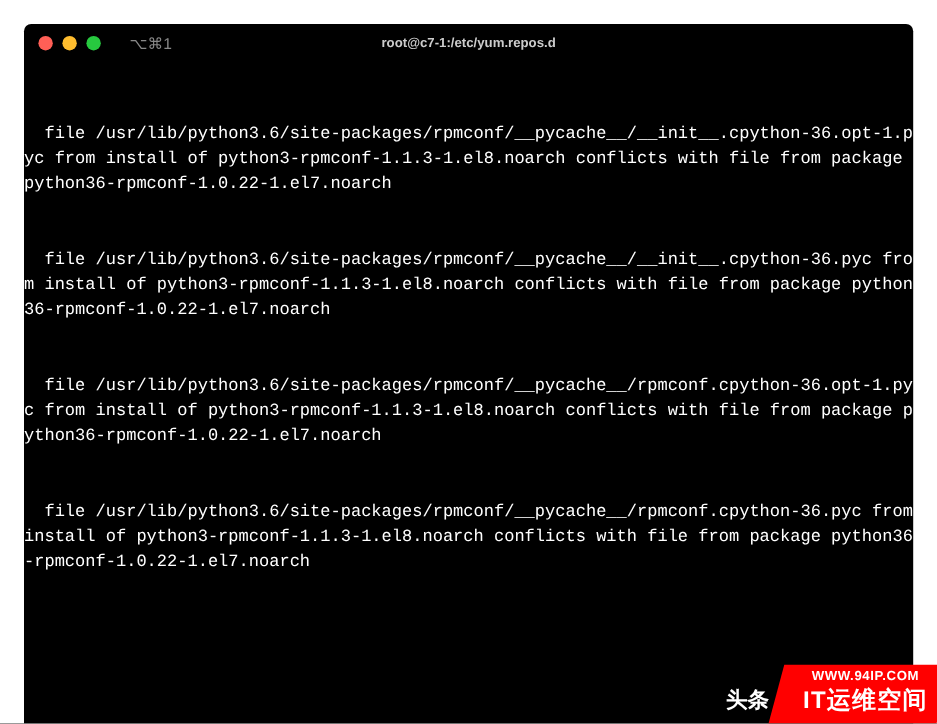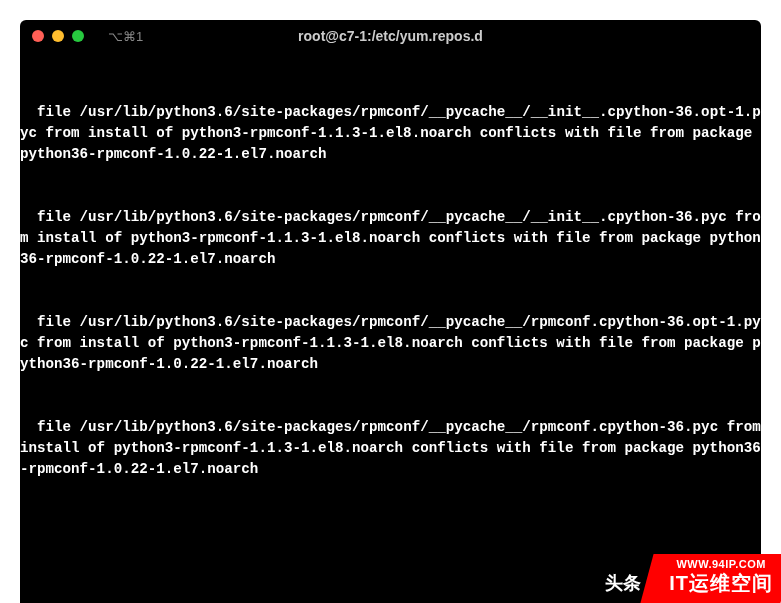--- a/index.html
+++ b/index.html
@@ -48,35 +48,34 @@
     .tab-indicator {
       margin-left: 24px;
       color: #888;
       font-size: 13px;
     }
     .window-title {
       position: absolute;
       left: 50%;
       transform: translateX(-50%);
       color: #cccccc;
-      font-size: 14px;
+      font-size: 11px;
       font-weight: 600;
     }
     .terminal-content {
       padding: 8px 0 8px 0;
       color: #ffffff;
       font-family: "Menlo", "Monaco", "Courier New", monospace;
       font-size: 14.2px;
       line-height: 21px;
       white-space: pre-wrap;
       word-break: break-all;
     }
     .terminal-line {
       display: block;
-      font-weight: bold;
     }
     .watermark {
       position: absolute;
       bottom: 0;
       right: 0;
       display: flex;
       align-items: flex-end;
     }
     .watermark-back {
       background: #000;

